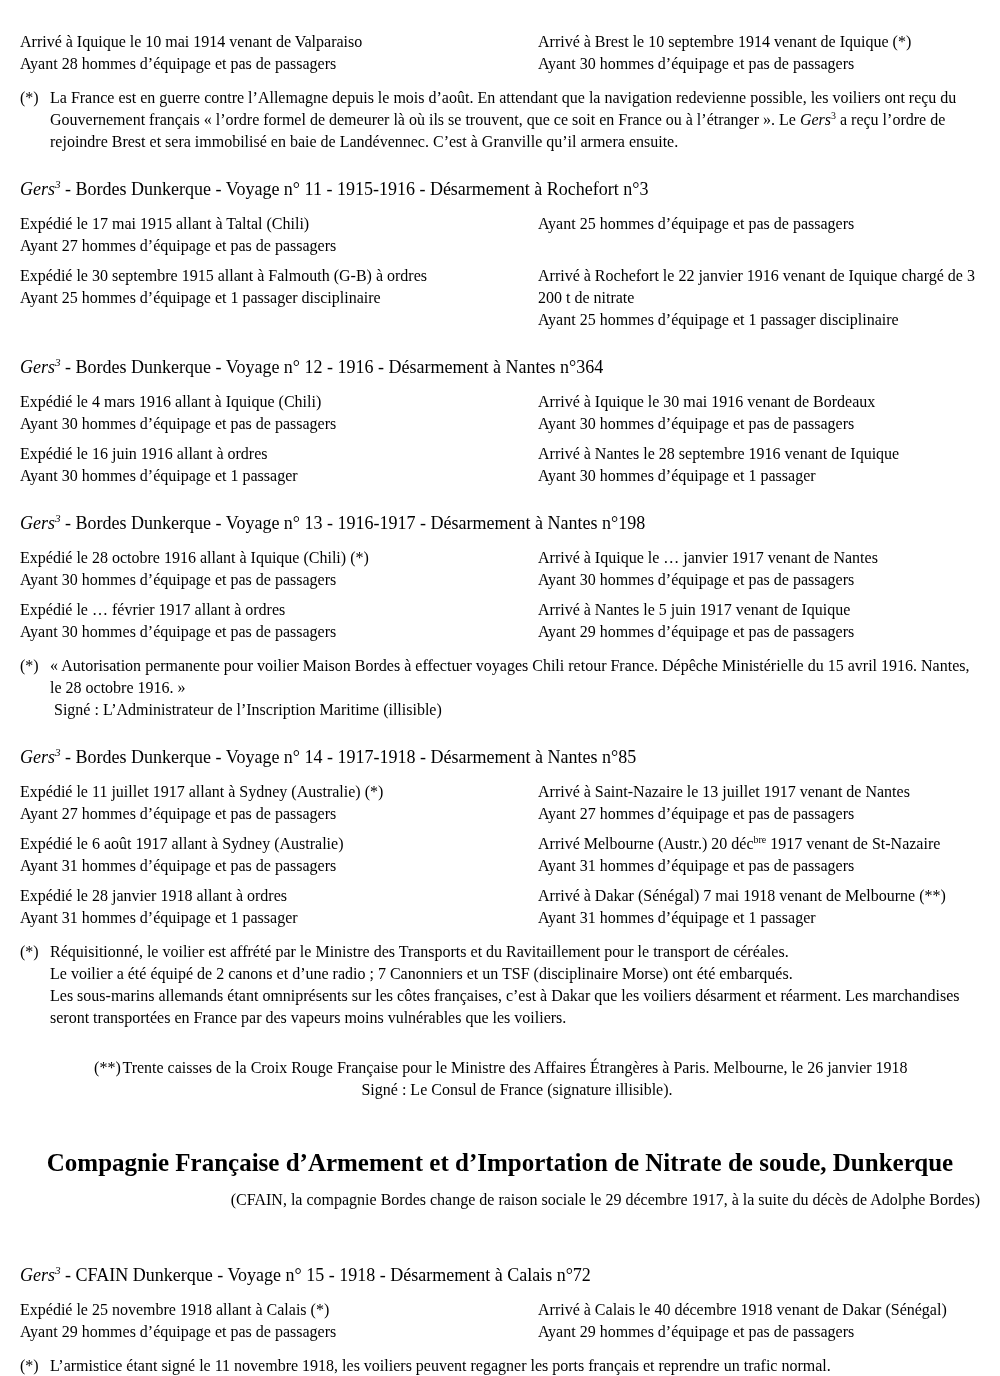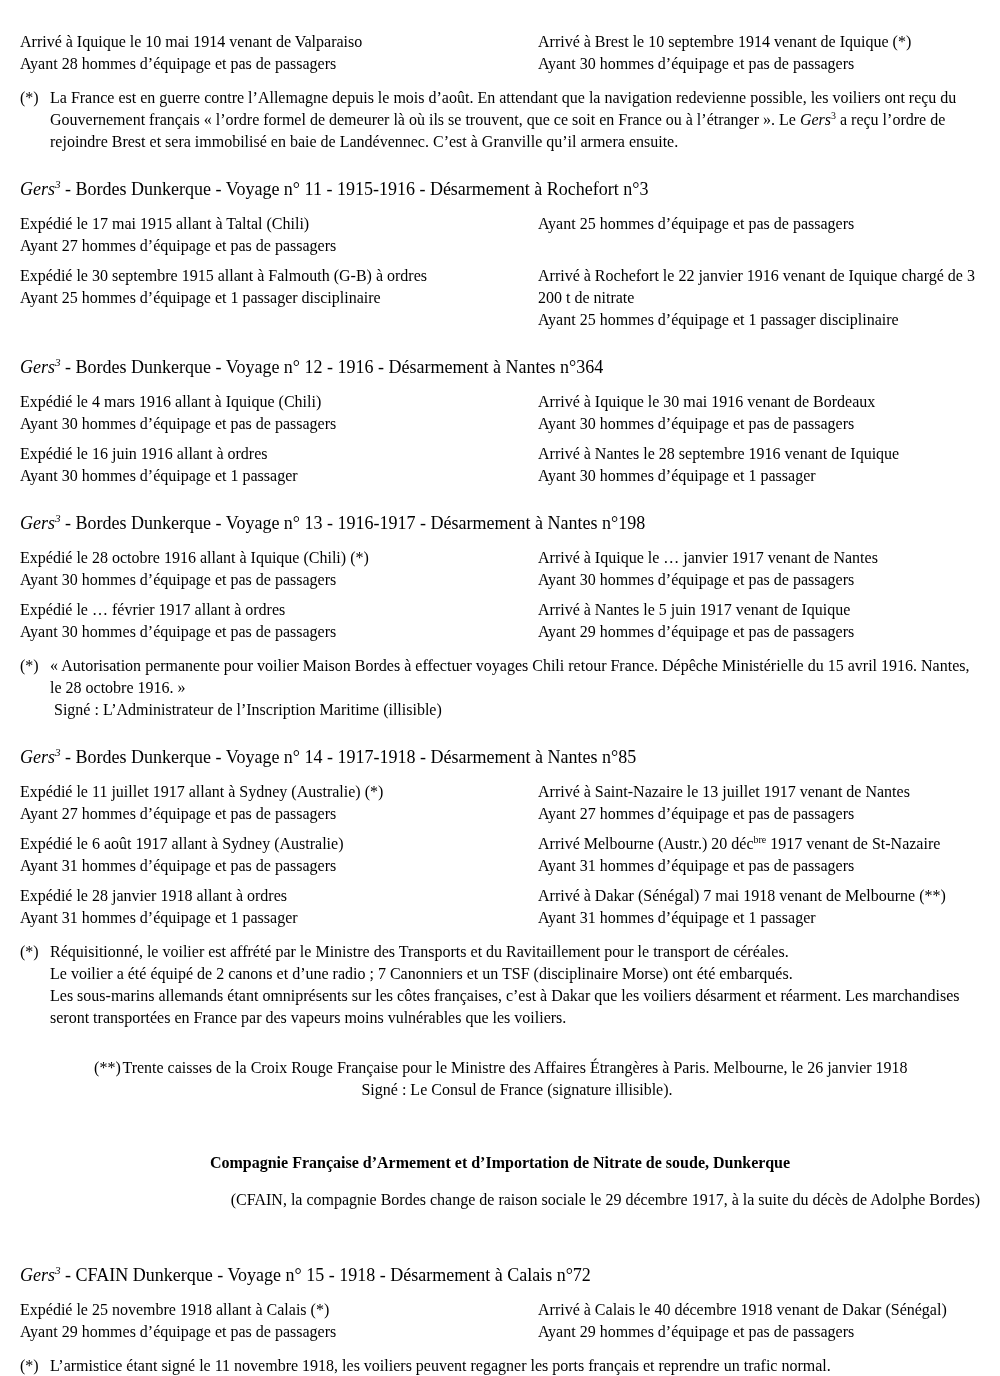--- a/index.html
+++ b/index.html
@@ -19,21 +19,21 @@
     margin:24px 0 12px 0; line-height:24px;
   }
   .vheading.v15 { margin-top:52px; }
   sup { font-size:62%; vertical-align:super; line-height:0; }
   .note { padding-left:30px; margin-top:12px; }
   .note.tight { margin-top:28px;text-align:center; }
   .note .p-first { text-indent:-30px; }
   .marker { display:inline-block; min-width:30px; text-indent:0; }
   .p-sign { padding-left:4px; }
   .company-title {
-    text-align:center; font-weight:bold; font-size:16px;
+    text-align:center; font-weight:bold; font-size:25px;
     line-height:28px; margin-top:48px;
   }
   .company-sub { text-align:right; margin-top:12px; }
   .b { font-weight:normal; }
   .i { font-style:italic; }
 </style>
 </head>
 <body>
 
 <div>

